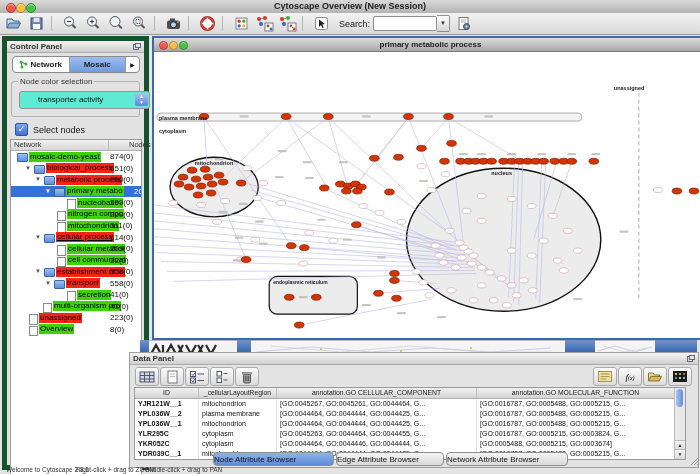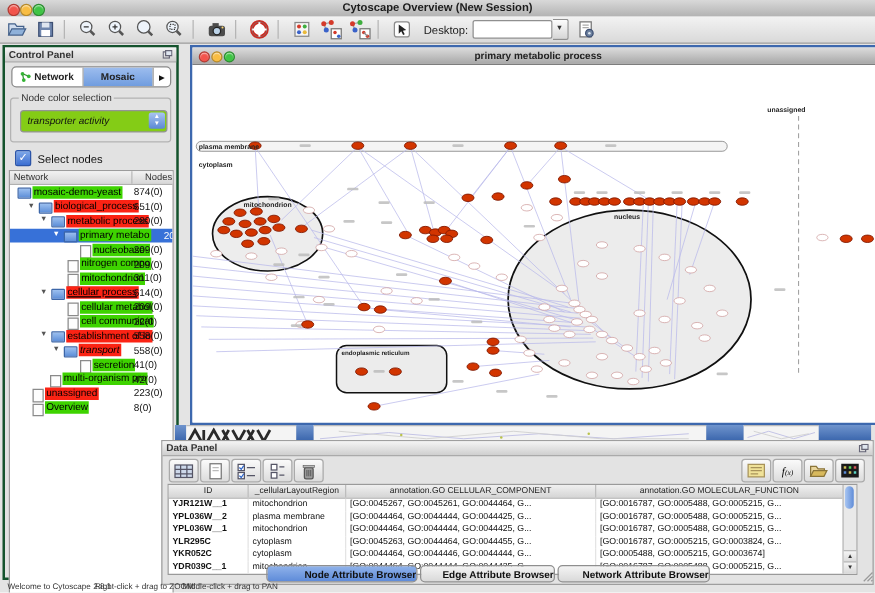--- a/index.html
+++ b/index.html
@@ -18,44 +18,44 @@
   
   #toolbar{left:0;top:13px;width:700px;height:21px;background:linear-gradient(#f3f3f3,#d9d9d9);
     border-bottom:1px solid #9a9a9a;display:flex;align-items:center;}
   .tbi{width:19px;height:17px;margin-left:4px;display:inline-flex;align-items:center;justify-content:center;}
   .tsep{width:1px;height:15px;background:#b5b5b5;margin:0 5px;}
   #search-label{font-size:9px;color:#222;margin:0 3px 0 8px;}
   #search-input{width:58px;height:13px;background:#fff;border:1px solid #8f8f8f;border-radius:2px;font-size:8px;padding:0 2px;}
   #search-drop{width:12px;height:15px;border:1px solid #8f8f8f;border-left:none;background:linear-gradient(#fdfdfd,#d6d6d6);
     font-size:6px;text-align:center;line-height:15px;color:#333;border-radius:0 2px 2px 0;}
   
-  #control-panel{left:2px;top:36px;width:137px;height:424px;background:#e2e2e2;border:2px solid #14532d;}
+  #control-panel{left:2px;top:36px;width:137px;height:424px;background:#e2e2e2;border:5px solid #14532d;}
   .panel-head{position:absolute;left:0;top:0;right:0;height:11px;background:linear-gradient(#f4f4f4,#cfcfcf);
     border-bottom:1px solid #aaa;font-size:8px;font-weight:bold;color:#333;padding-left:3px;line-height:11px;}
   .float-ic{position:absolute;right:3px;top:2px;width:8px;height:7px;}
   #cp-tabs{position:absolute;left:5px;top:15px;width:126px;height:15px;display:flex;background:#fff;
     border:1px solid #8a8a8a;border-radius:4px;overflow:hidden;}
   .cp-tab{flex:1;display:flex;align-items:center;justify-content:center;font-size:8px;font-weight:bold;color:#222;border-right:1px solid #9a9a9a;}
   .cp-tab.active{background:linear-gradient(#9dbdee,#6f9cdf);}
   #cp-tab-arrow{width:13px;display:flex;align-items:center;justify-content:center;font-size:6px;color:#111;}
   #ncs-group{position:absolute;left:4px;top:40px;width:127px;height:34px;border:1px solid #b3b3b3;border-radius:3px;}
   #ncs-label{position:absolute;left:6px;top:-5px;background:#e2e2e2;font-size:8px;color:#333;padding:0 2px;}
-  #ncs-dd{position:absolute;left:7px;top:9px;width:111px;height:16px;background:#84cc16;border:1px solid #949494;
-    border-radius:3px;font-size:8px;color:#111;line-height:15px;padding-left:5px;font-style:italic;}
+  #ncs-dd{position:absolute;left:7px;top:9px;width:111px;height:16px;background:#5eead4;border:1px solid #949494;
+    border-radius:3px;font-size:8px;color:#111;line-height:15px;padding-left:18px;}
   #ncs-dd-btn{position:absolute;right:1px;top:1px;width:13px;height:13px;border-radius:2px;
     background:linear-gradient(#a9c5f0,#5b88d6);color:#fff;font-size:5px;line-height:6px;text-align:center;}
   #select-nodes-row{position:absolute;left:8px;top:82px;display:flex;align-items:center;}
   #sn-box{width:11px;height:11px;border-radius:2px;background:linear-gradient(#7fa8e8,#3c6fd2);border:1px solid #2c55a8;
     color:#fff;font-size:9px;line-height:11px;text-align:center;}
   #sn-label{font-size:9px;color:#111;margin-left:5px;}
   #tree-box{position:absolute;left:3px;top:72px;width:130px;height:347px;background:#fff;border:1px solid #9c9c9c;margin-top:26px;}
   #tree-head{position:absolute;left:0;top:0;right:0;height:10px;background:linear-gradient(#f2f2f2,#d7d7d7);
     border-bottom:1px solid #b0b0b0;font-size:7.5px;color:#333;}
   #tree-head .c1{position:absolute;left:3px;top:0;line-height:10px;}
-  #tree-head .c2{position:absolute;left:97px;top:0;line-height:10px;border-left:1px solid #b9b9b9;padding-left:10px;right:0;}
+  #tree-head .c2{position:absolute;left:97px;top:0;line-height:10px;border-left:1px solid #b9b9b9;padding-left:20px;right:0;}
   #tree-rows{position:absolute;left:0;top:11px;right:0;bottom:0;overflow:hidden;}
   .trow{position:relative;height:11.5px;font-size:8px;white-space:nowrap;}
   .trow.sel{background:#3771d8;}
   .tri{position:absolute;top:0;font-size:6px;color:#555;line-height:11px;}
   .trow.sel .tri{color:#fff;}
   .t-ico{position:absolute;top:2px;}
   .fold{width:9px;height:7px;background:linear-gradient(#9cc0f0,#5d8ed8);border:1px solid #3c66a8;border-radius:1px;}
   .doc{width:7px;height:8.5px;background:#fdfdfd;border:1px solid #8a8a8a;}
   .chip{position:absolute;top:0.5px;line-height:10px;padding:0 1px;color:#000;}
   .chip.green{background:#3ed300;}
@@ -88,22 +88,22 @@
   .td{font-size:7px;color:#111;line-height:10px;padding-left:3px;border-right:1px solid #e4e4e4;
       overflow:hidden;white-space:nowrap;box-sizing:border-box;}
   .td.b{font-weight:bold;}
   #dp-scroll{position:absolute;right:0;top:0;width:10px;bottom:0;background:#e9e9e9;border-left:1px solid #bbb;}
   #dp-thumb{position:absolute;left:1px;top:1px;width:7px;height:18px;border-radius:4px;
     background:linear-gradient(90deg,#a9c6f2,#5f8cd8);}
   .scr-arrow{position:absolute;left:0;width:10px;height:9px;font-size:5px;text-align:center;line-height:9px;color:#333;
     background:linear-gradient(#f5f5f5,#d8d8d8);border-top:1px solid #bbb;}
   
   .attr-tab{position:absolute;top:452px;height:14px;border:1px solid #8f8f8f;border-radius:4px;
-    background:linear-gradient(#f4f4f4,#d9d9d9);font-size:8px;font-weight:bold;color:#111;
-    text-align:right;line-height:14px;box-sizing:border-box;}
+    background:linear-gradient(#f4f4f4,#d9d9d9);font-size:8px;font-weight:normal;color:#111;
+    text-align:left;line-height:14px;box-sizing:border-box;}
   .attr-tab.active{background:linear-gradient(#8fb2ea,#5e8bd9);}
   
   #status-bar{left:0;top:466px;width:700px;height:8px;font-size:6.5px;color:#333;}
   #status-bar span{position:absolute;top:0;}
 </style>
 </head>
 <body>
 
 <div class="abs" id="titlebar">
   <span class="light r" style="left:6px"></span>
@@ -208,21 +208,21 @@
         <line x1="13" y1="11" x2="16" y2="14" stroke="#888"></line>
       </svg>
     </span>
   <span class="tsep"></span>
   <span class="tbi">
       <svg width="17" height="17">
         <rect x="2.5" y="2.5" width="12" height="12" rx="2" fill="#fdfdfd" stroke="#8a8a8a"></rect>
         <path d="M6 4.5 L6 12 L8 10 L9.5 13 L10.8 12.3 L9.3 9.5 L12 9 Z" fill="#222"></path>
       </svg>
     </span>
-  <span id="search-label">Desktop:</span>
+  <span id="search-label">Search:</span>
   <input id="search-input" value="" style="">
   <span id="search-drop">▼</span>
   <span class="tbi">
       <svg width="17" height="17">
         <rect x="4" y="2.5" width="9" height="12" fill="#fff" stroke="#777"></rect>
         <line x1="6" y1="5" x2="11" y2="5" stroke="#aaa"></line>
         <line x1="6" y1="7" x2="11" y2="7" stroke="#aaa"></line>
         <circle cx="11.5" cy="11.5" r="3" fill="#6b7f9d" stroke="#3d4f73"></circle>
         <circle cx="11.5" cy="11.5" r="1" fill="#dde5f0"></circle>
       </svg>

